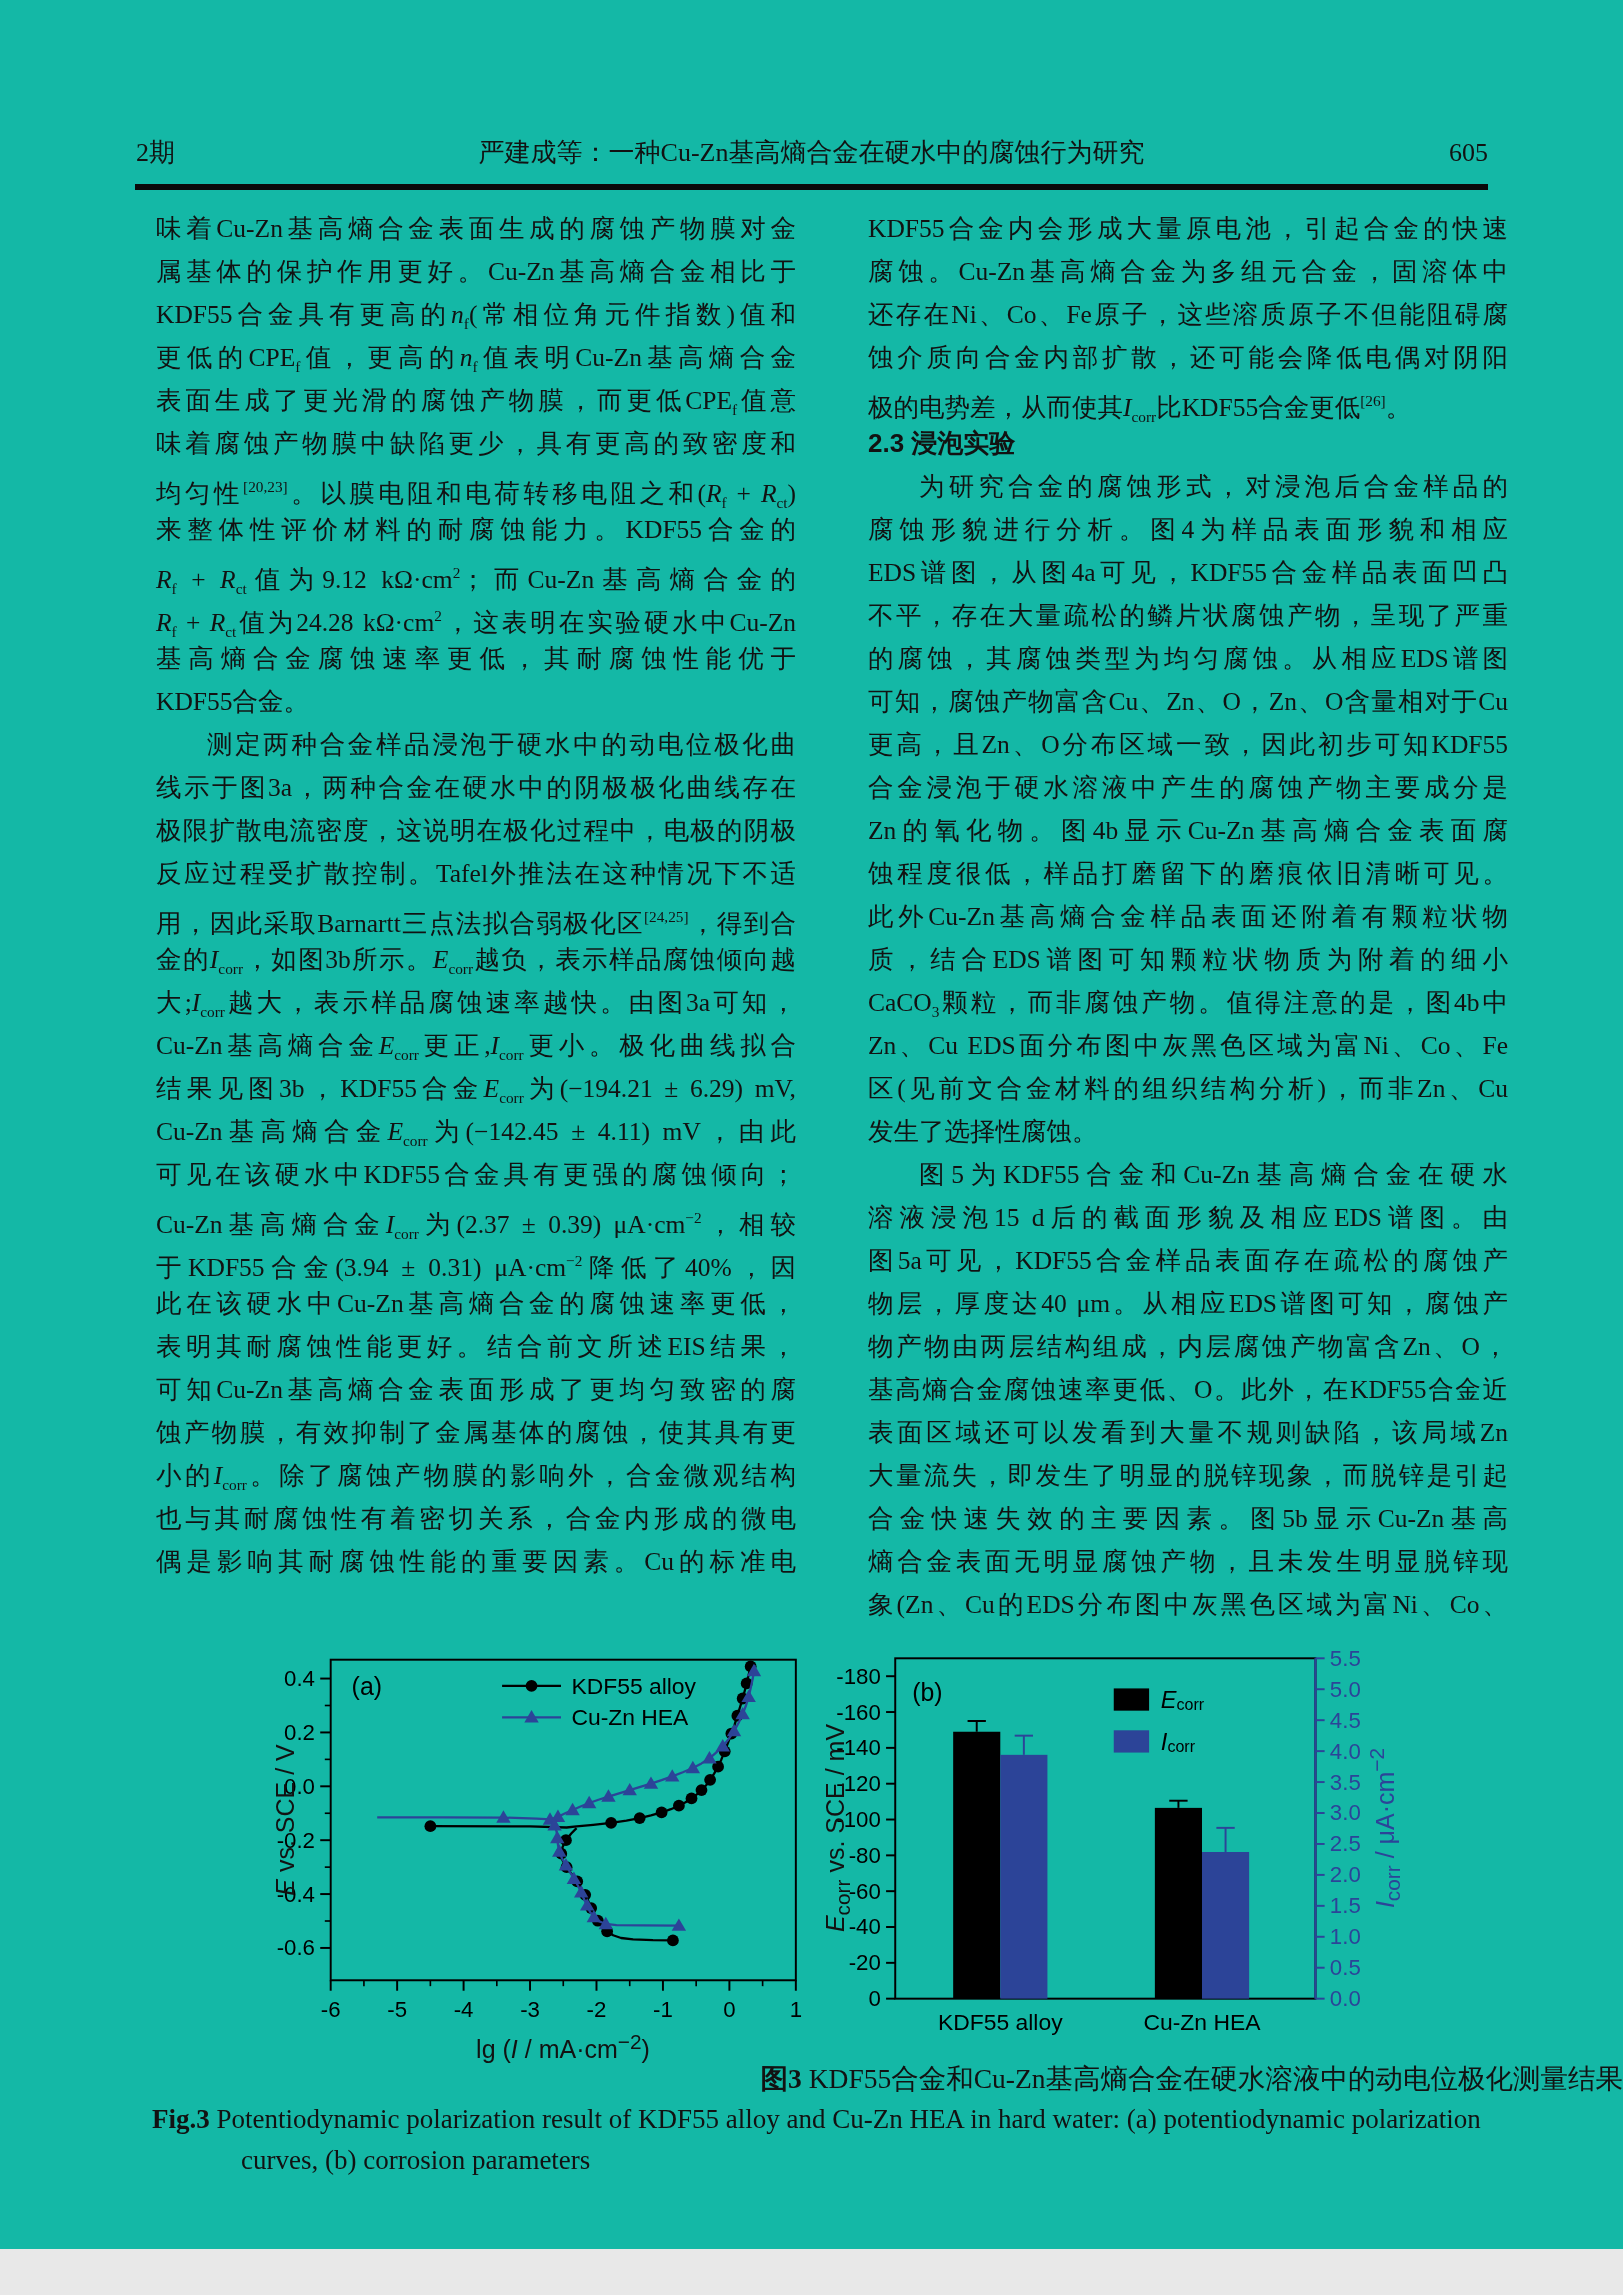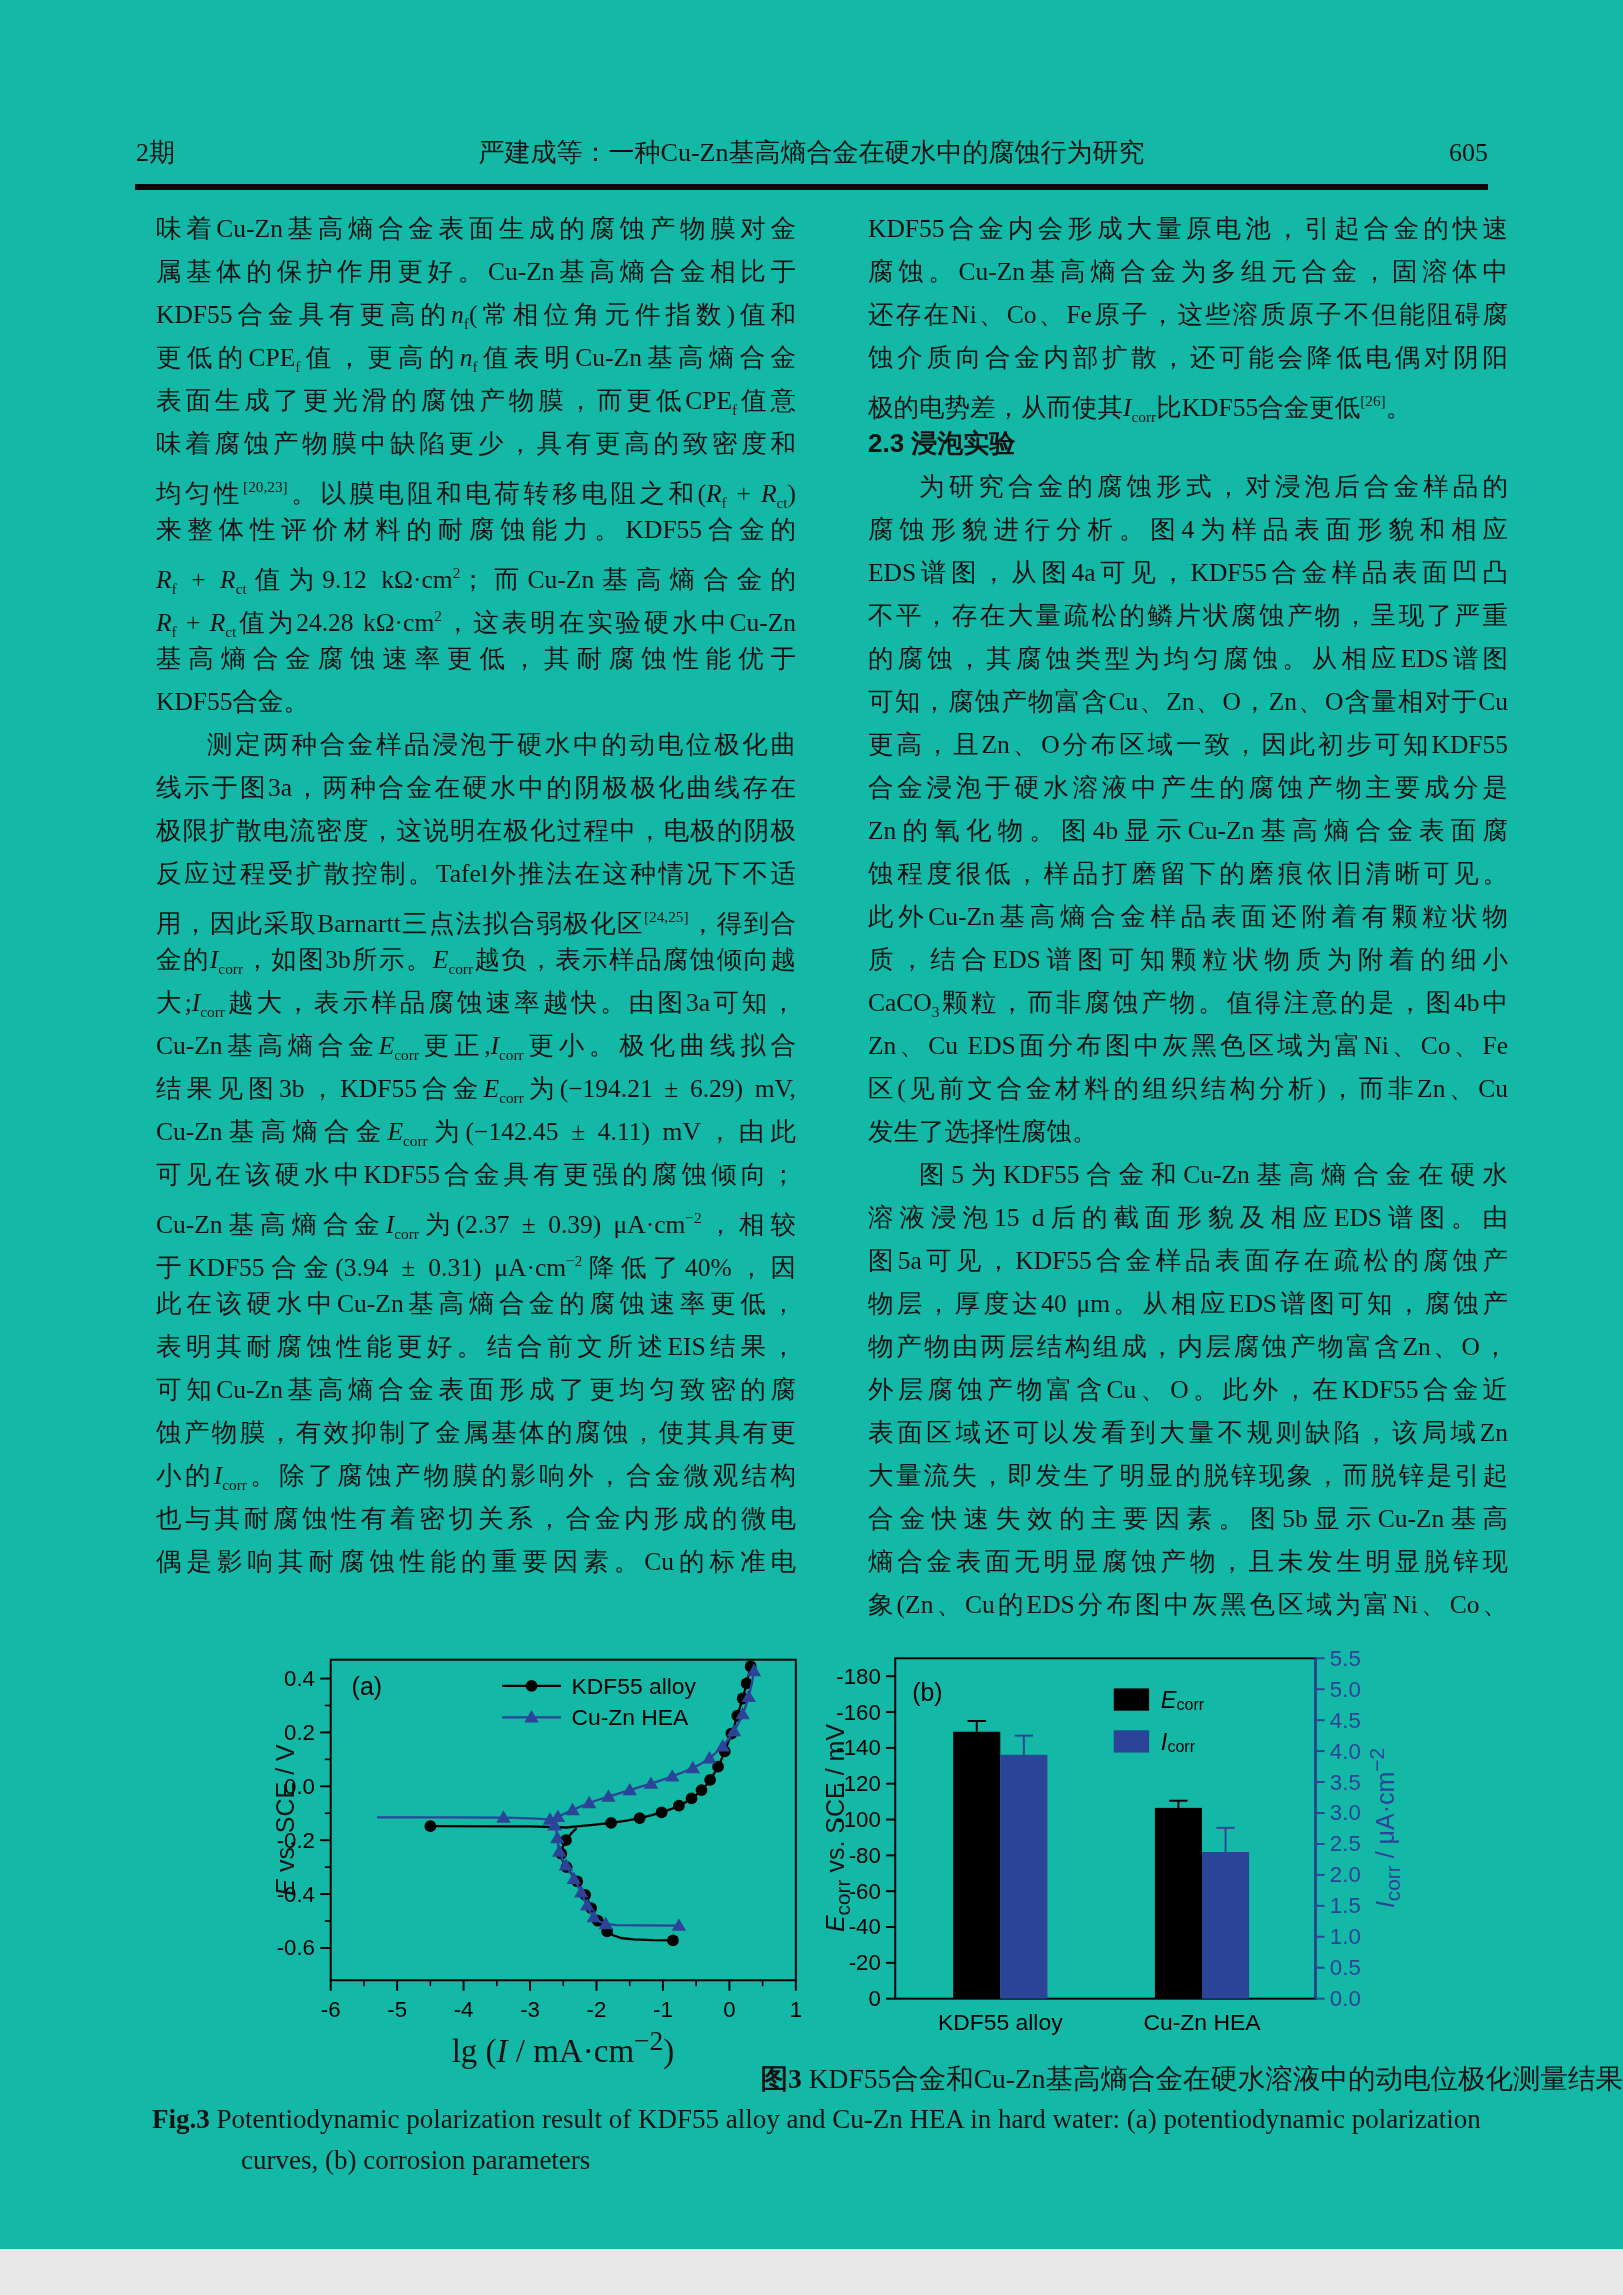--- a/index.html
+++ b/index.html
@@ -13,21 +13,21 @@
   .col{position:absolute;top:207px;width:640px;margin-left:19px;}
   .tline{font-size:25.5px;line-height:43px;height:43px;text-align:justify;text-align-last:justify;}
   .tline sub,.tline sup{font-size:60%;}
   .tline.nojust{text-align-last:left;}
   .tline.ind{text-indent:2em;}
   .tline.hd{font-weight:bold;font-family:"Liberation Sans","DejaVu Sans",sans-serif;font-size:26px;}
   svg.chart{position:absolute;}
   .vlab{position:absolute;transform:translate(-50%,-50%) rotate(-90deg);white-space:nowrap;
         font-family:"Liberation Sans","DejaVu Sans",sans-serif;font-size:25px;}
   .hlab{position:absolute;transform:translate(-50%,-50%);white-space:nowrap;
-        font-family:Liberation Serif, serif;font-size:33px;}
+        font-family:Liberation Sans, sans-serif;font-size:25px;}
   .blue{color:#2c4498;}
   .cap-zh{position:absolute;left:0;right:0;top:2061px;text-align:right;font-size:27.5px;}
   .cap-en1{position:absolute;left:152px;top:2104px;font-size:27px;}
   .cap-en2{position:absolute;left:241px;top:2145px;font-size:27px;}
 </style>
 </head>
 <body>
 
 <div class="page">
   <div class="hdr-item h-left">2期</div>
@@ -90,21 +90,21 @@
       <div class="tline">质，结合EDS谱图可知颗粒状物质为附着的细小</div>
       <div class="tline">CaCO<sub>3</sub>颗粒，而非腐蚀产物。值得注意的是，图4b中</div>
       <div class="tline">Zn、Cu EDS面分布图中灰黑色区域为富Ni、Co、Fe</div>
       <div class="tline">区(见前文合金材料的组织结构分析)，而非Zn、Cu</div>
       <div class="tline nojust">发生了选择性腐蚀。</div>
       <div class="tline ind">图5为KDF55合金和Cu-Zn基高熵合金在硬水</div>
       <div class="tline">溶液浸泡15 d后的截面形貌及相应EDS谱图。由</div>
       <div class="tline">图5a可见，KDF55合金样品表面存在疏松的腐蚀产</div>
       <div class="tline">物层，厚度达40 μm。从相应EDS谱图可知，腐蚀产</div>
       <div class="tline">物产物由两层结构组成，内层腐蚀产物富含Zn、O，</div>
-      <div class="tline">外层腐蚀产物富含Cu、O。此外，在KDF55合金近</div>
+      <div class="tline">基高熵合金腐蚀速率更低、O。此外，在KDF55合金近</div>
       <div class="tline">表面区域还可以发看到大量不规则缺陷，该局域Zn</div>
       <div class="tline">大量流失，即发生了明显的脱锌现象，而脱锌是引起</div>
       <div class="tline">合金快速失效的主要因素。图5b显示Cu-Zn基高</div>
       <div class="tline">熵合金表面无明显腐蚀产物，且未发生明显脱锌现</div>
       <div class="tline">象(Zn、Cu的EDS分布图中灰黑色区域为富Ni、Co、</div>
     </div>
 
   <svg id="chart-a" class="chart" style="left:262px;top:1649px;" width="543" height="393" font-family="Liberation Sans, DejaVu Sans, sans-serif" viewBox="0 0 830 600">
       <rect x="105" y="16" width="711" height="490" fill="none" stroke="#000" stroke-width="3"></rect>
       <line x1="105" y1="506" x2="105" y2="522" stroke="#000" stroke-width="3"></line>

